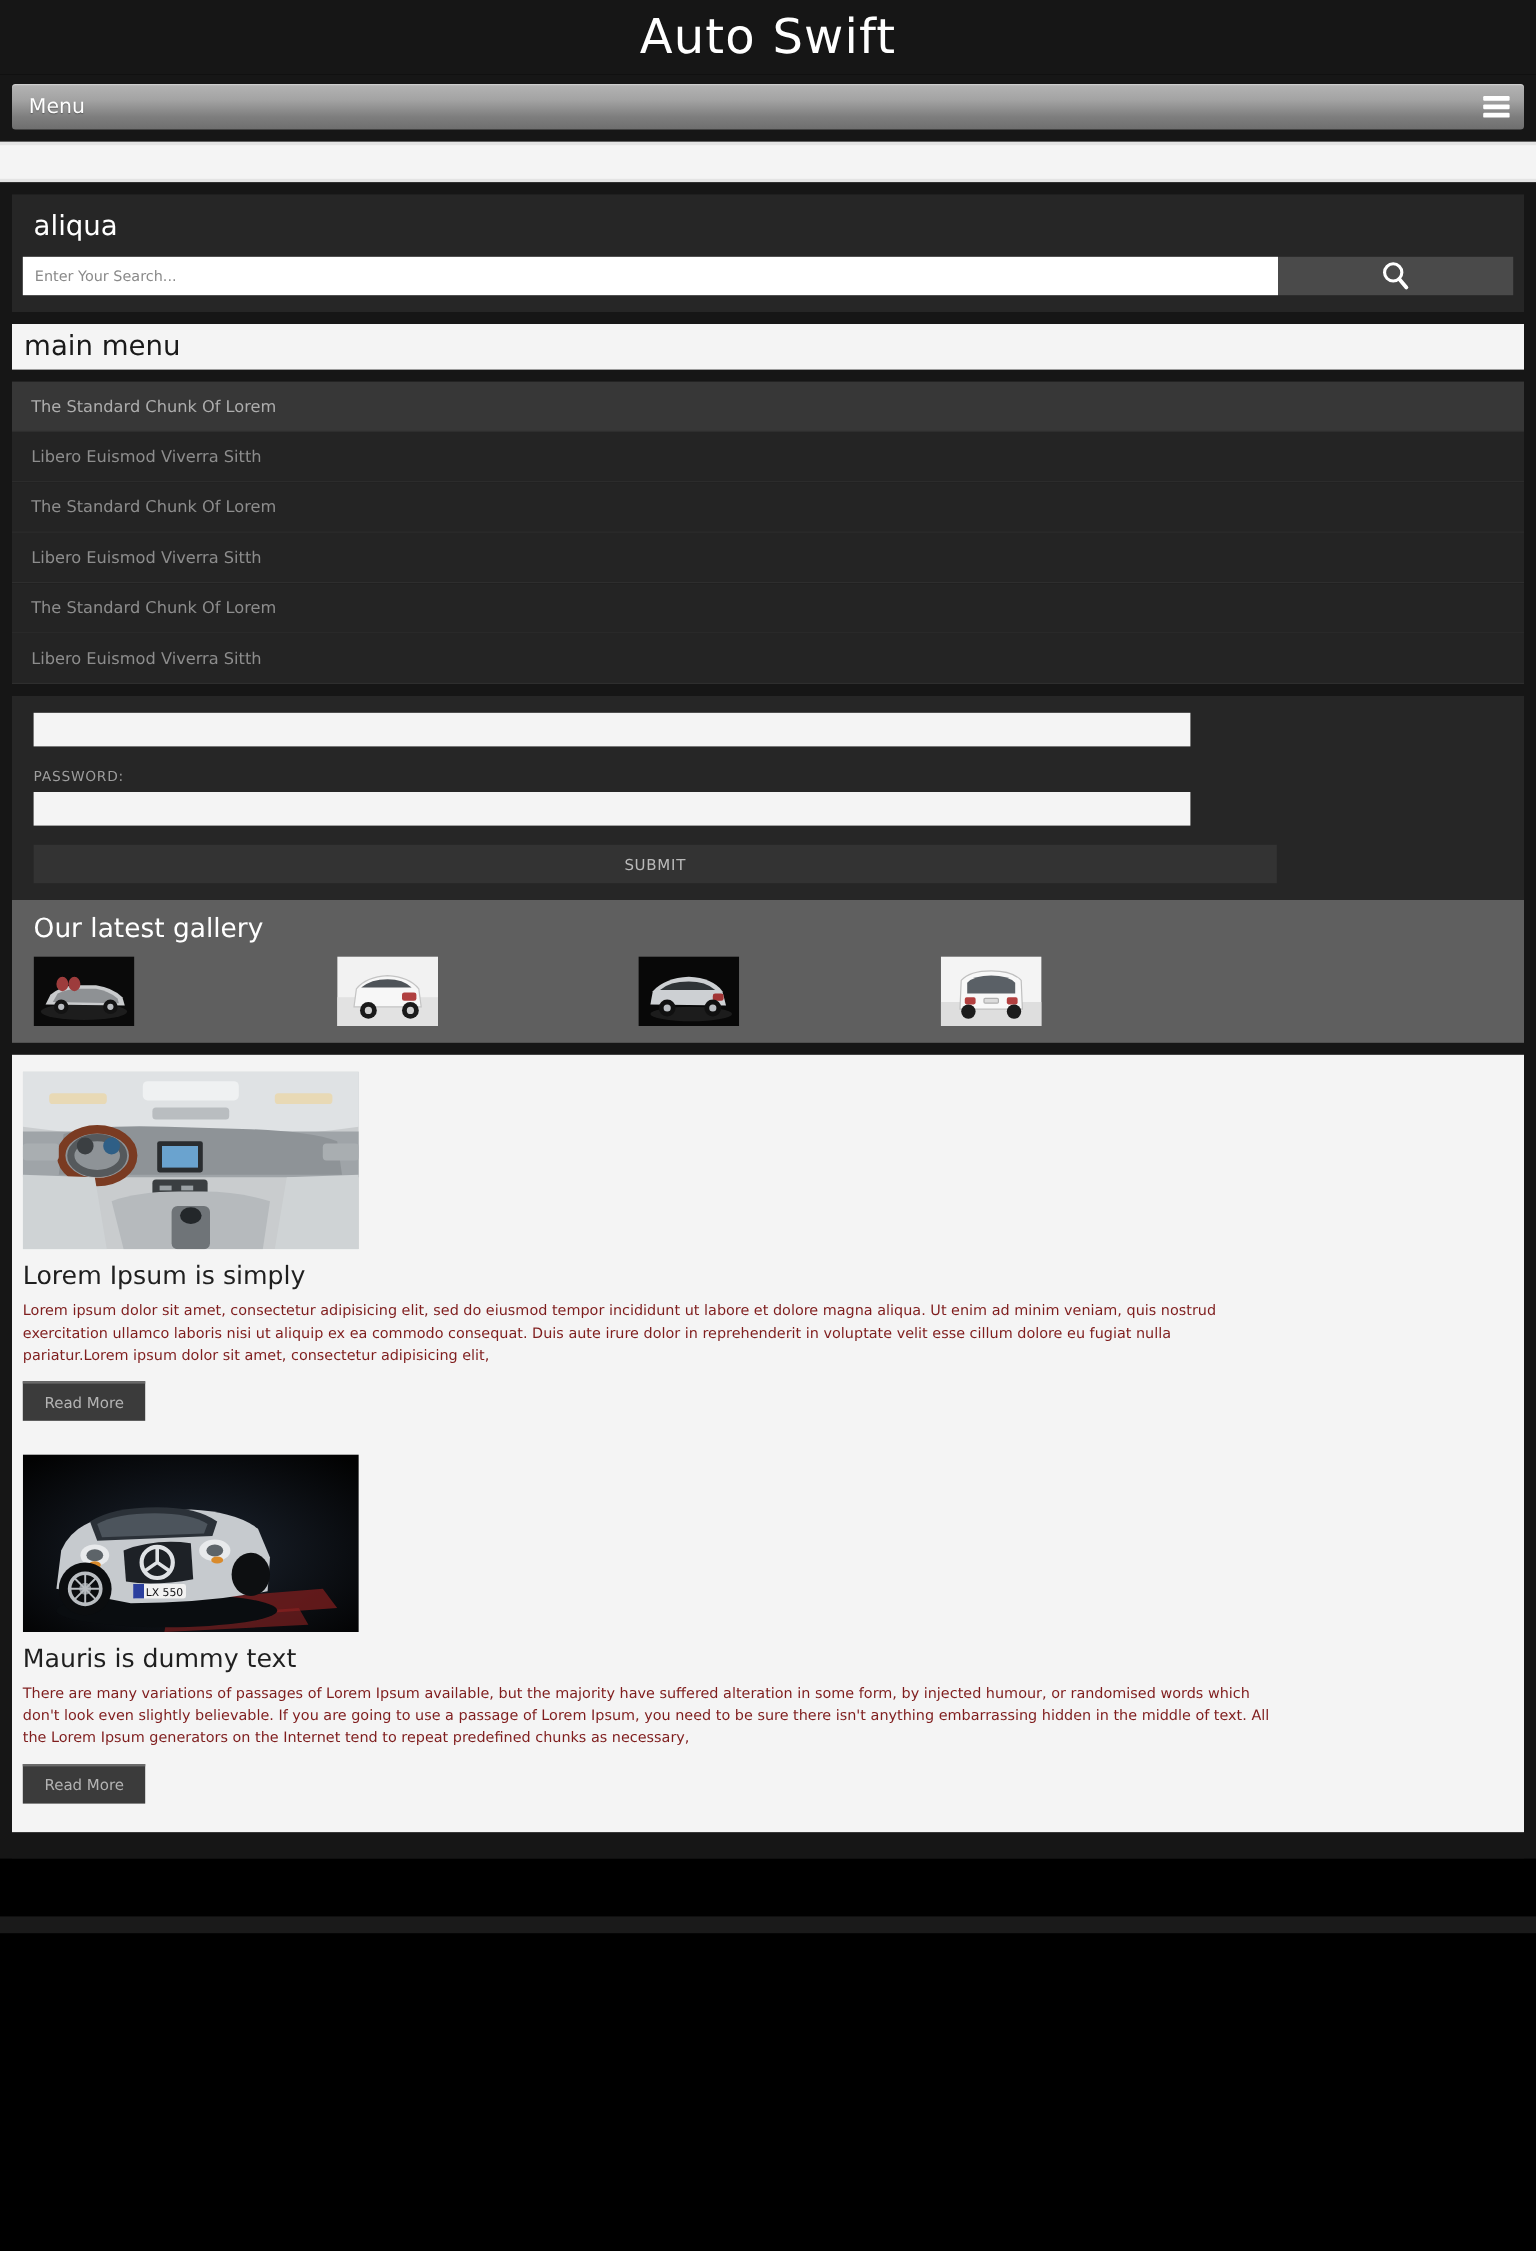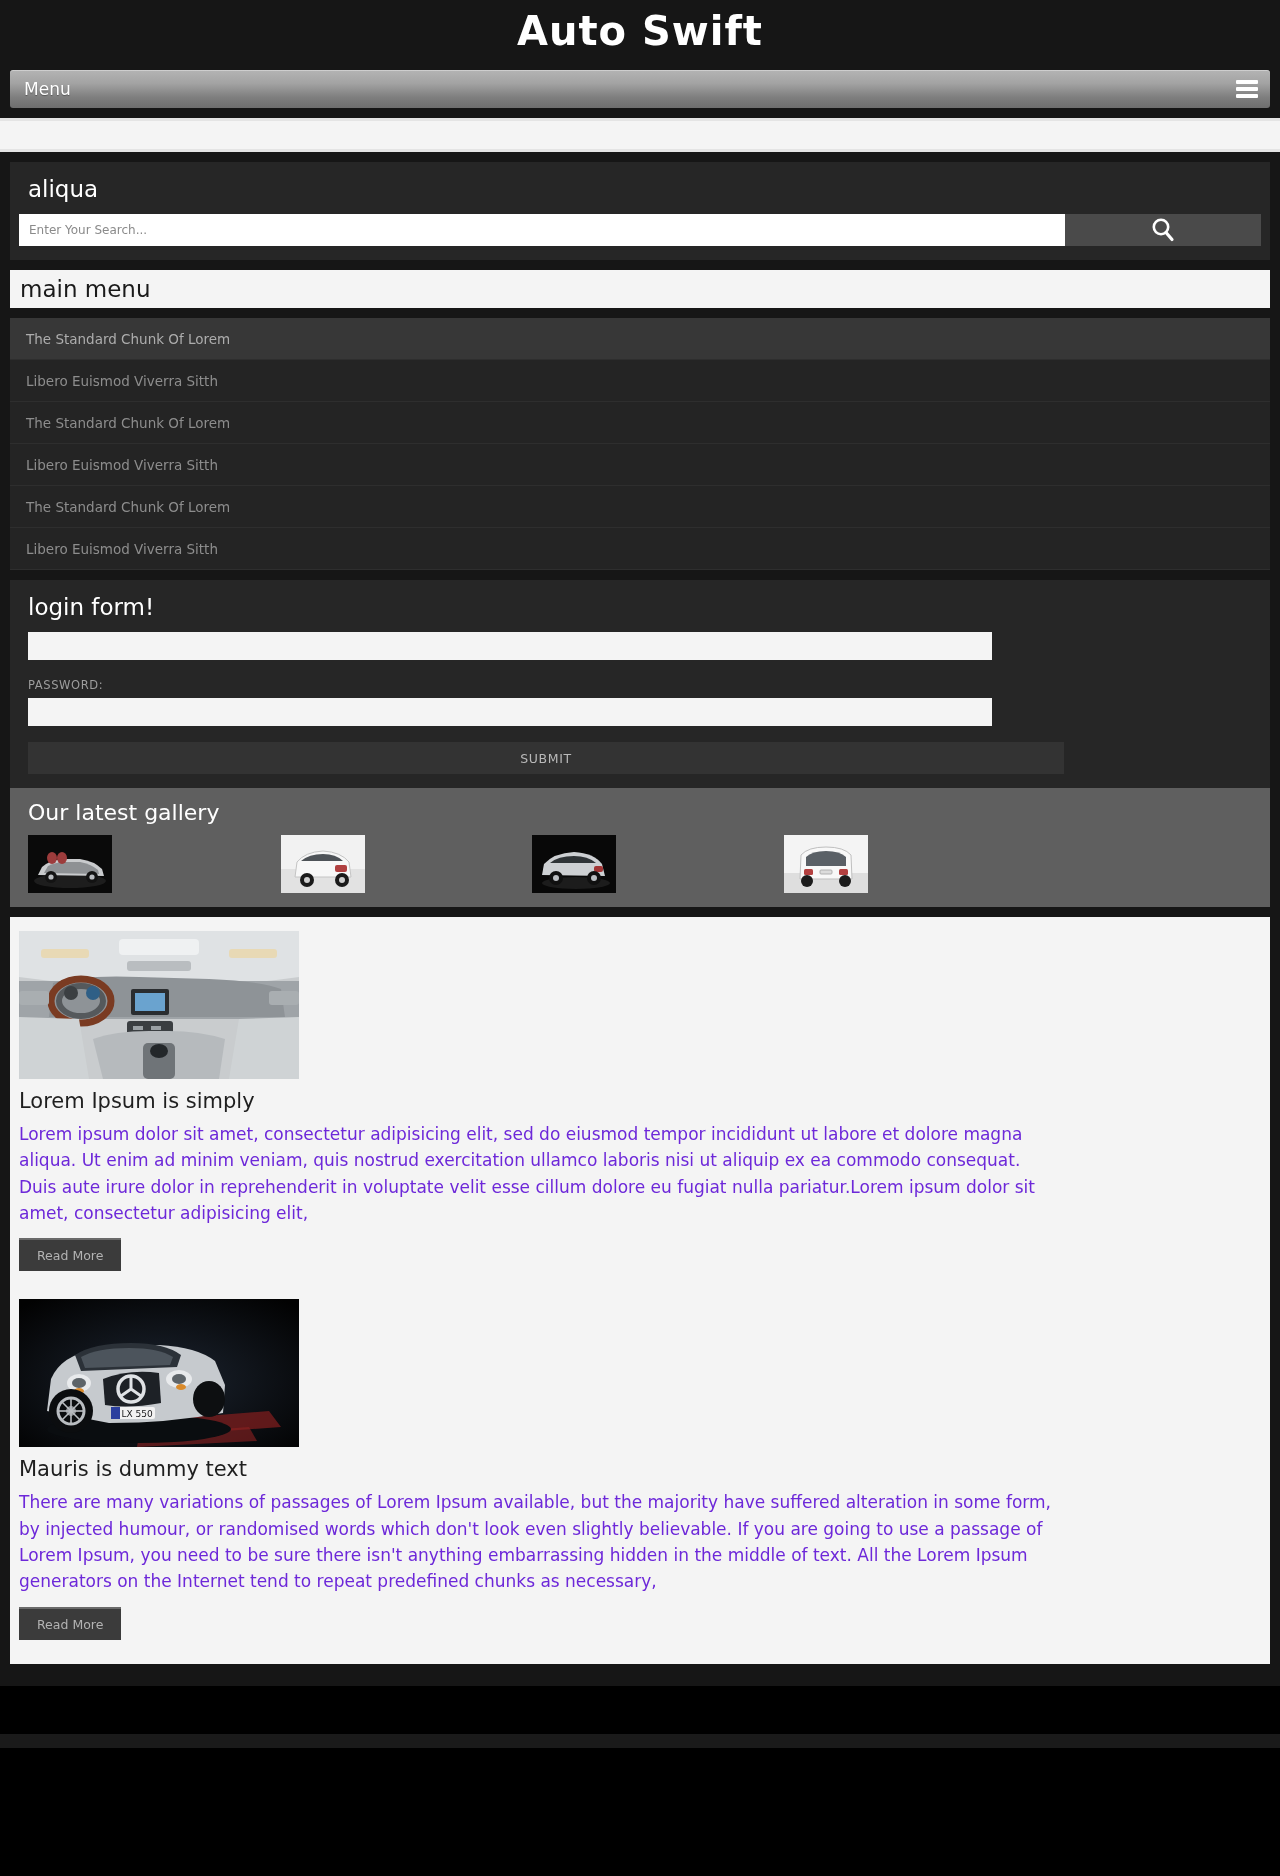--- a/index.html
+++ b/index.html
@@ -14,21 +14,21 @@
   .site-header {
     background: #161616;
     height: 62px;
     display: flex;
     align-items: center;
     justify-content: center;
   }
   .logo {
     color: #ffffff;
     font-size: 40px;
-    font-weight: 700;
+    font-weight: 400;
     letter-spacing: 1px;
     line-height: 1;
     font-family: "DejaVu Sans", sans-serif;
   }
 
   
   .menubar-wrap {
     background: #161616;
     padding: 8px 10px 10px 10px;
   }
@@ -217,22 +217,22 @@
     margin-bottom: 10px;
   }
   .article h3 {
     color: #1f1f1f;
     font-size: 21px;
     font-weight: 400;
     font-family: "DejaVu Sans", sans-serif;
     margin-bottom: 8px;
   }
   .article p {
-    color: #6d28d9;
-    font-size: 17px;
+    color: #7f1d1d;
+    font-size: 12px;
     line-height: 1.55;
     font-family: "DejaVu Sans", sans-serif;
     max-width: 1044px;
   }
   .read-more {
     display: inline-block;
     margin-top: 12px;
     background: #3b3b3b;
     border: none;
     border-top: 2px solid #6a6a6a;
@@ -327,21 +327,20 @@
       <li>
         <span>The Standard Chunk Of Lorem</span>
       </li>
       <li>
         <span>Libero Euismod Viverra Sitth</span>
       </li>
     </ul>
   </section>
 
   <section class="login-panel">
-    <h2>login form!</h2>
     <input class="text-field" type="text" style="">
     <div class="field-gap"></div>
     <label class="field-label">PASSWORD:</label>
     <input class="text-field" type="password" style="">
     <button class="submit-btn">SUBMIT</button>
   </section>
 
   <section class="gallery-panel">
     <h2>Our latest gallery</h2>
     <div class="gallery-row">

